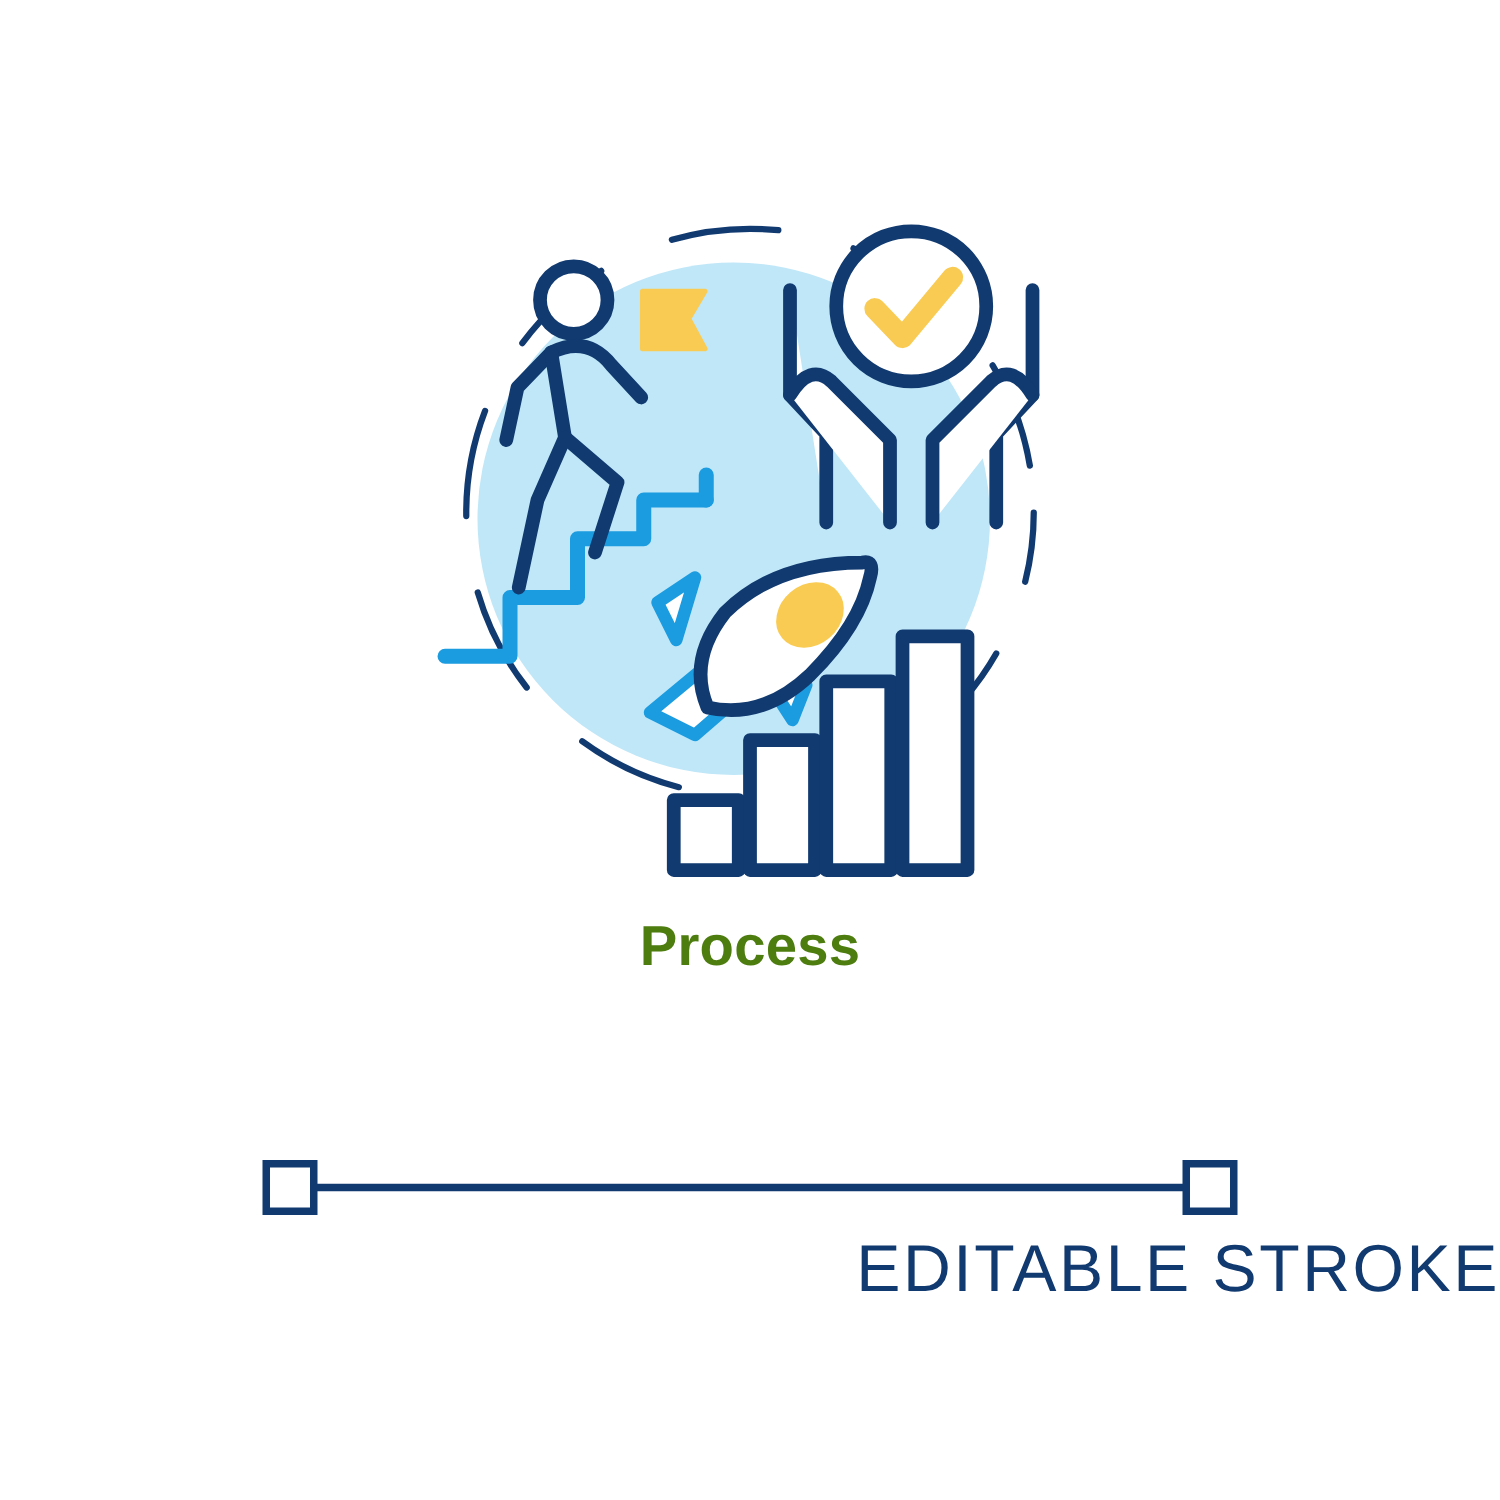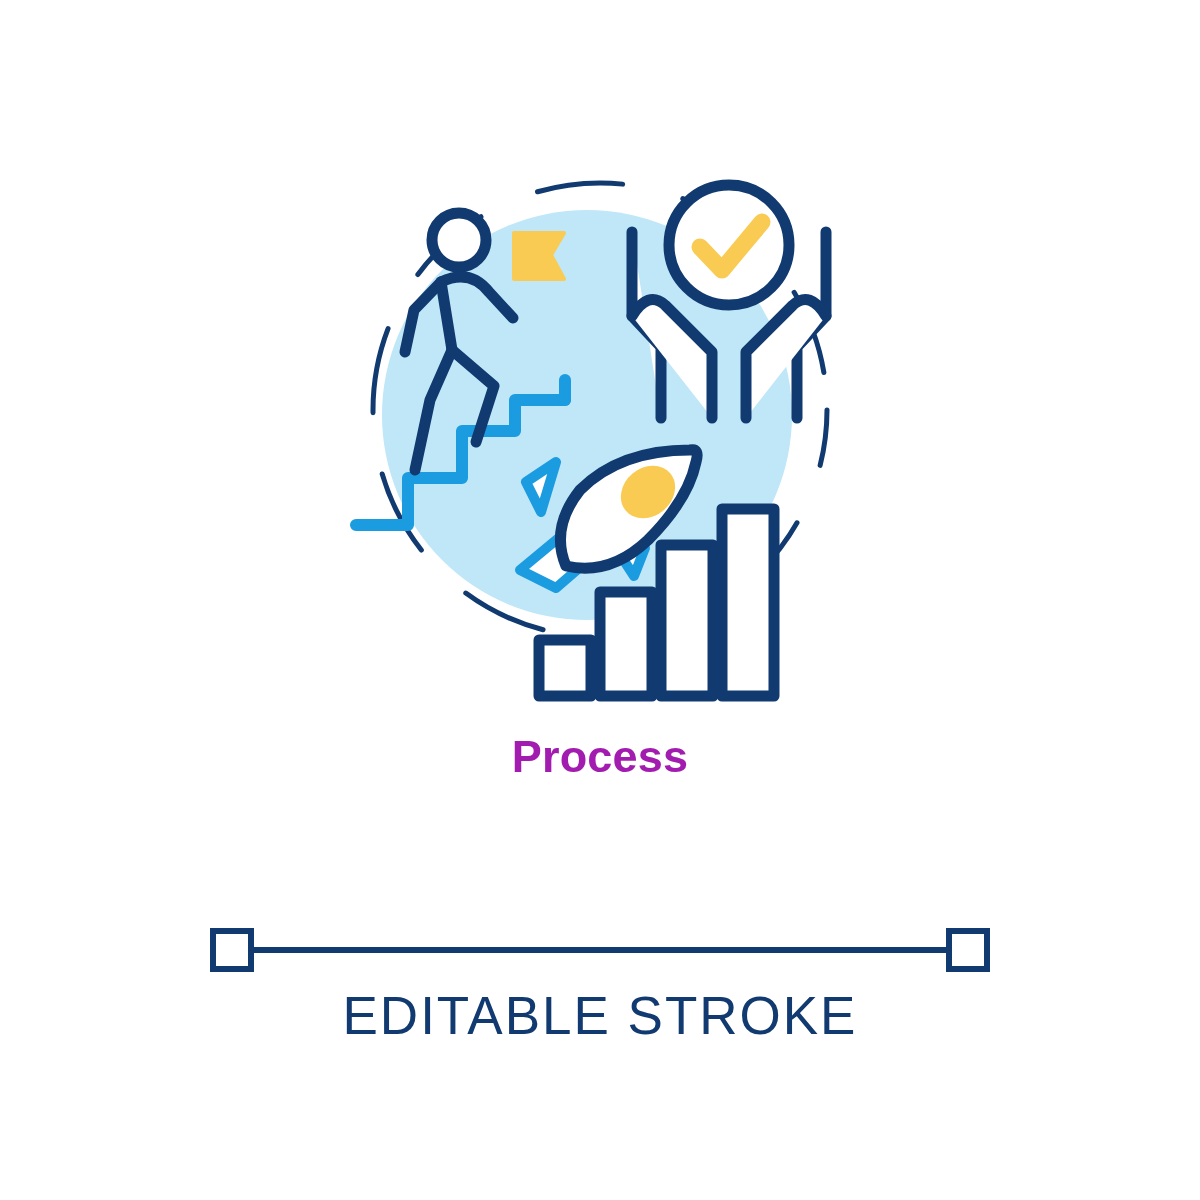--- a/index.html
+++ b/index.html
@@ -27,40 +27,40 @@
     height: 760px;
   }
   .title-block {
     position: absolute;
     left: 0;
     top: 726px;
     width: 1200px;
     text-align: center;
   }
   .title-line {
-    color: #a21caf;
+    color: #4d7c0f;
     font-family: "Liberation Sans", sans-serif;
     font-weight: bold;
     font-size: 45px;
     line-height: 62px;
     letter-spacing: 0.2px;
   }
   .rule-wrap {
     position: absolute;
     left: 0;
     top: 925px;
     width: 1200px;
     height: 50px;
   }
   .footer-block {
     position: absolute;
     left: 0;
     top: 985px;
     width: 1200px;
-    text-align: center;
+    text-align: right;
   }
   .footer-text {
     color: #113A70;
     font-family: "Liberation Sans", sans-serif;
     font-size: 53px;
     letter-spacing: 2px;
     font-weight: 400;
   }
 </style>
 </head>

